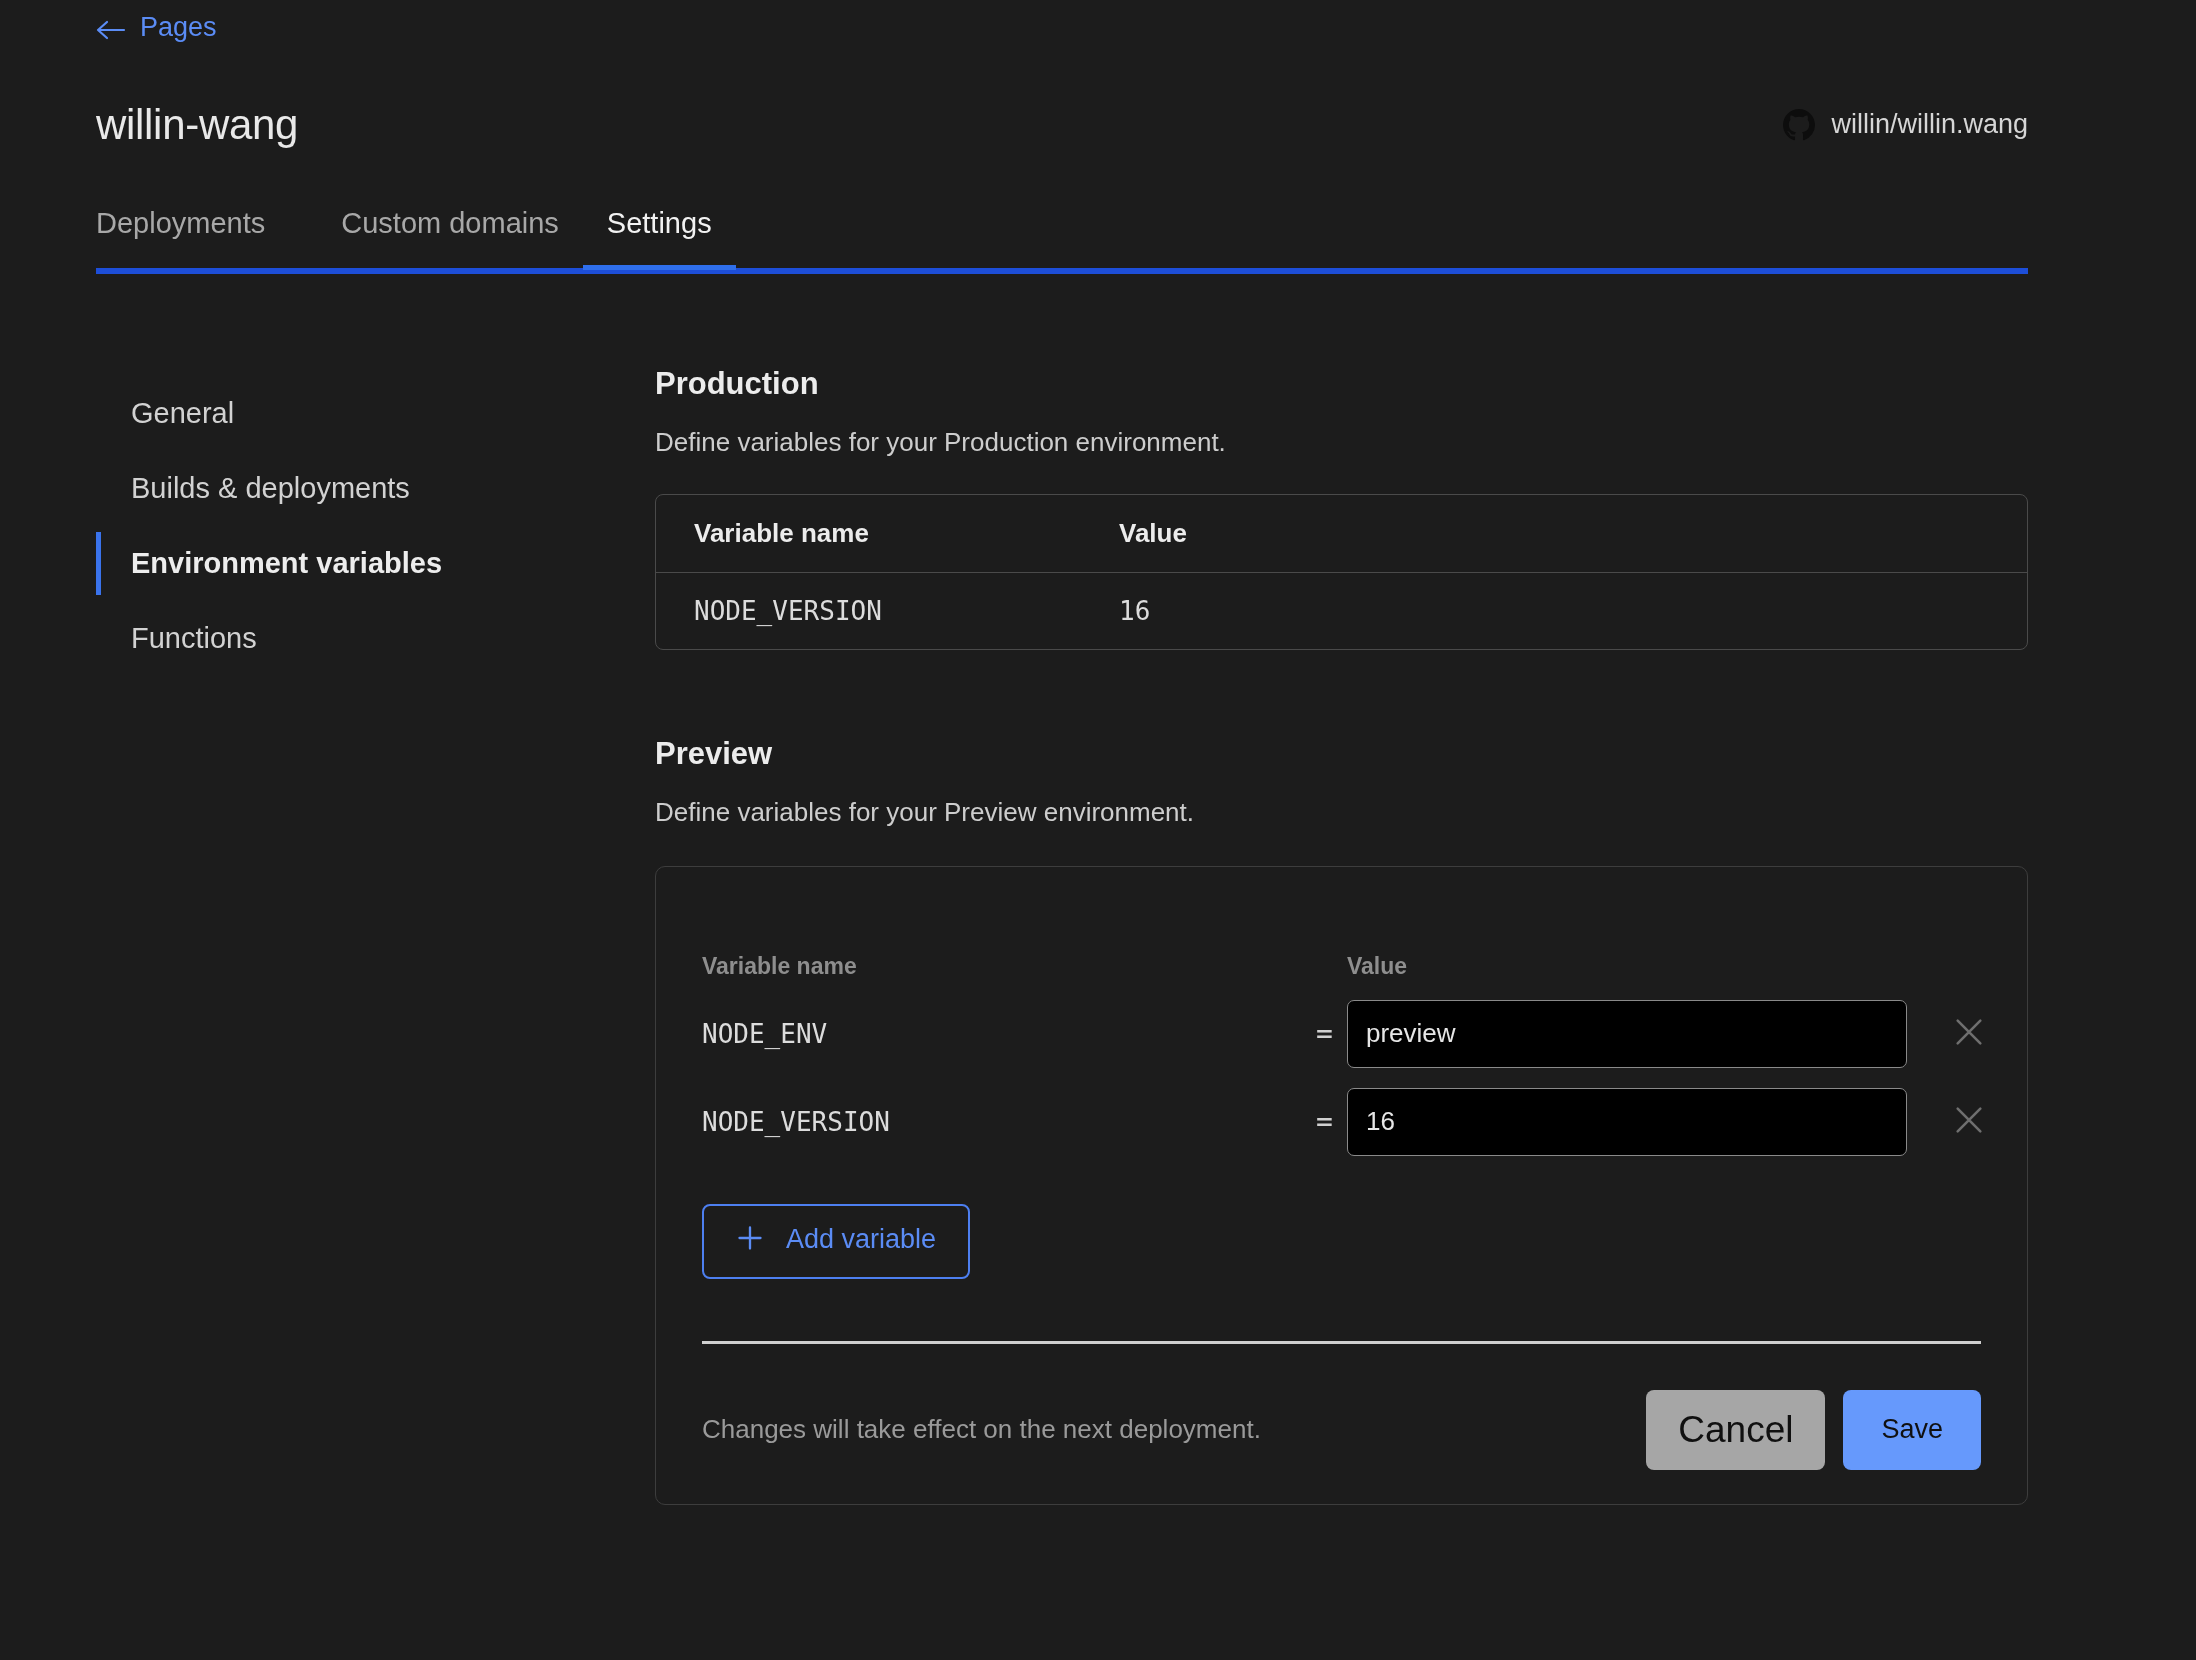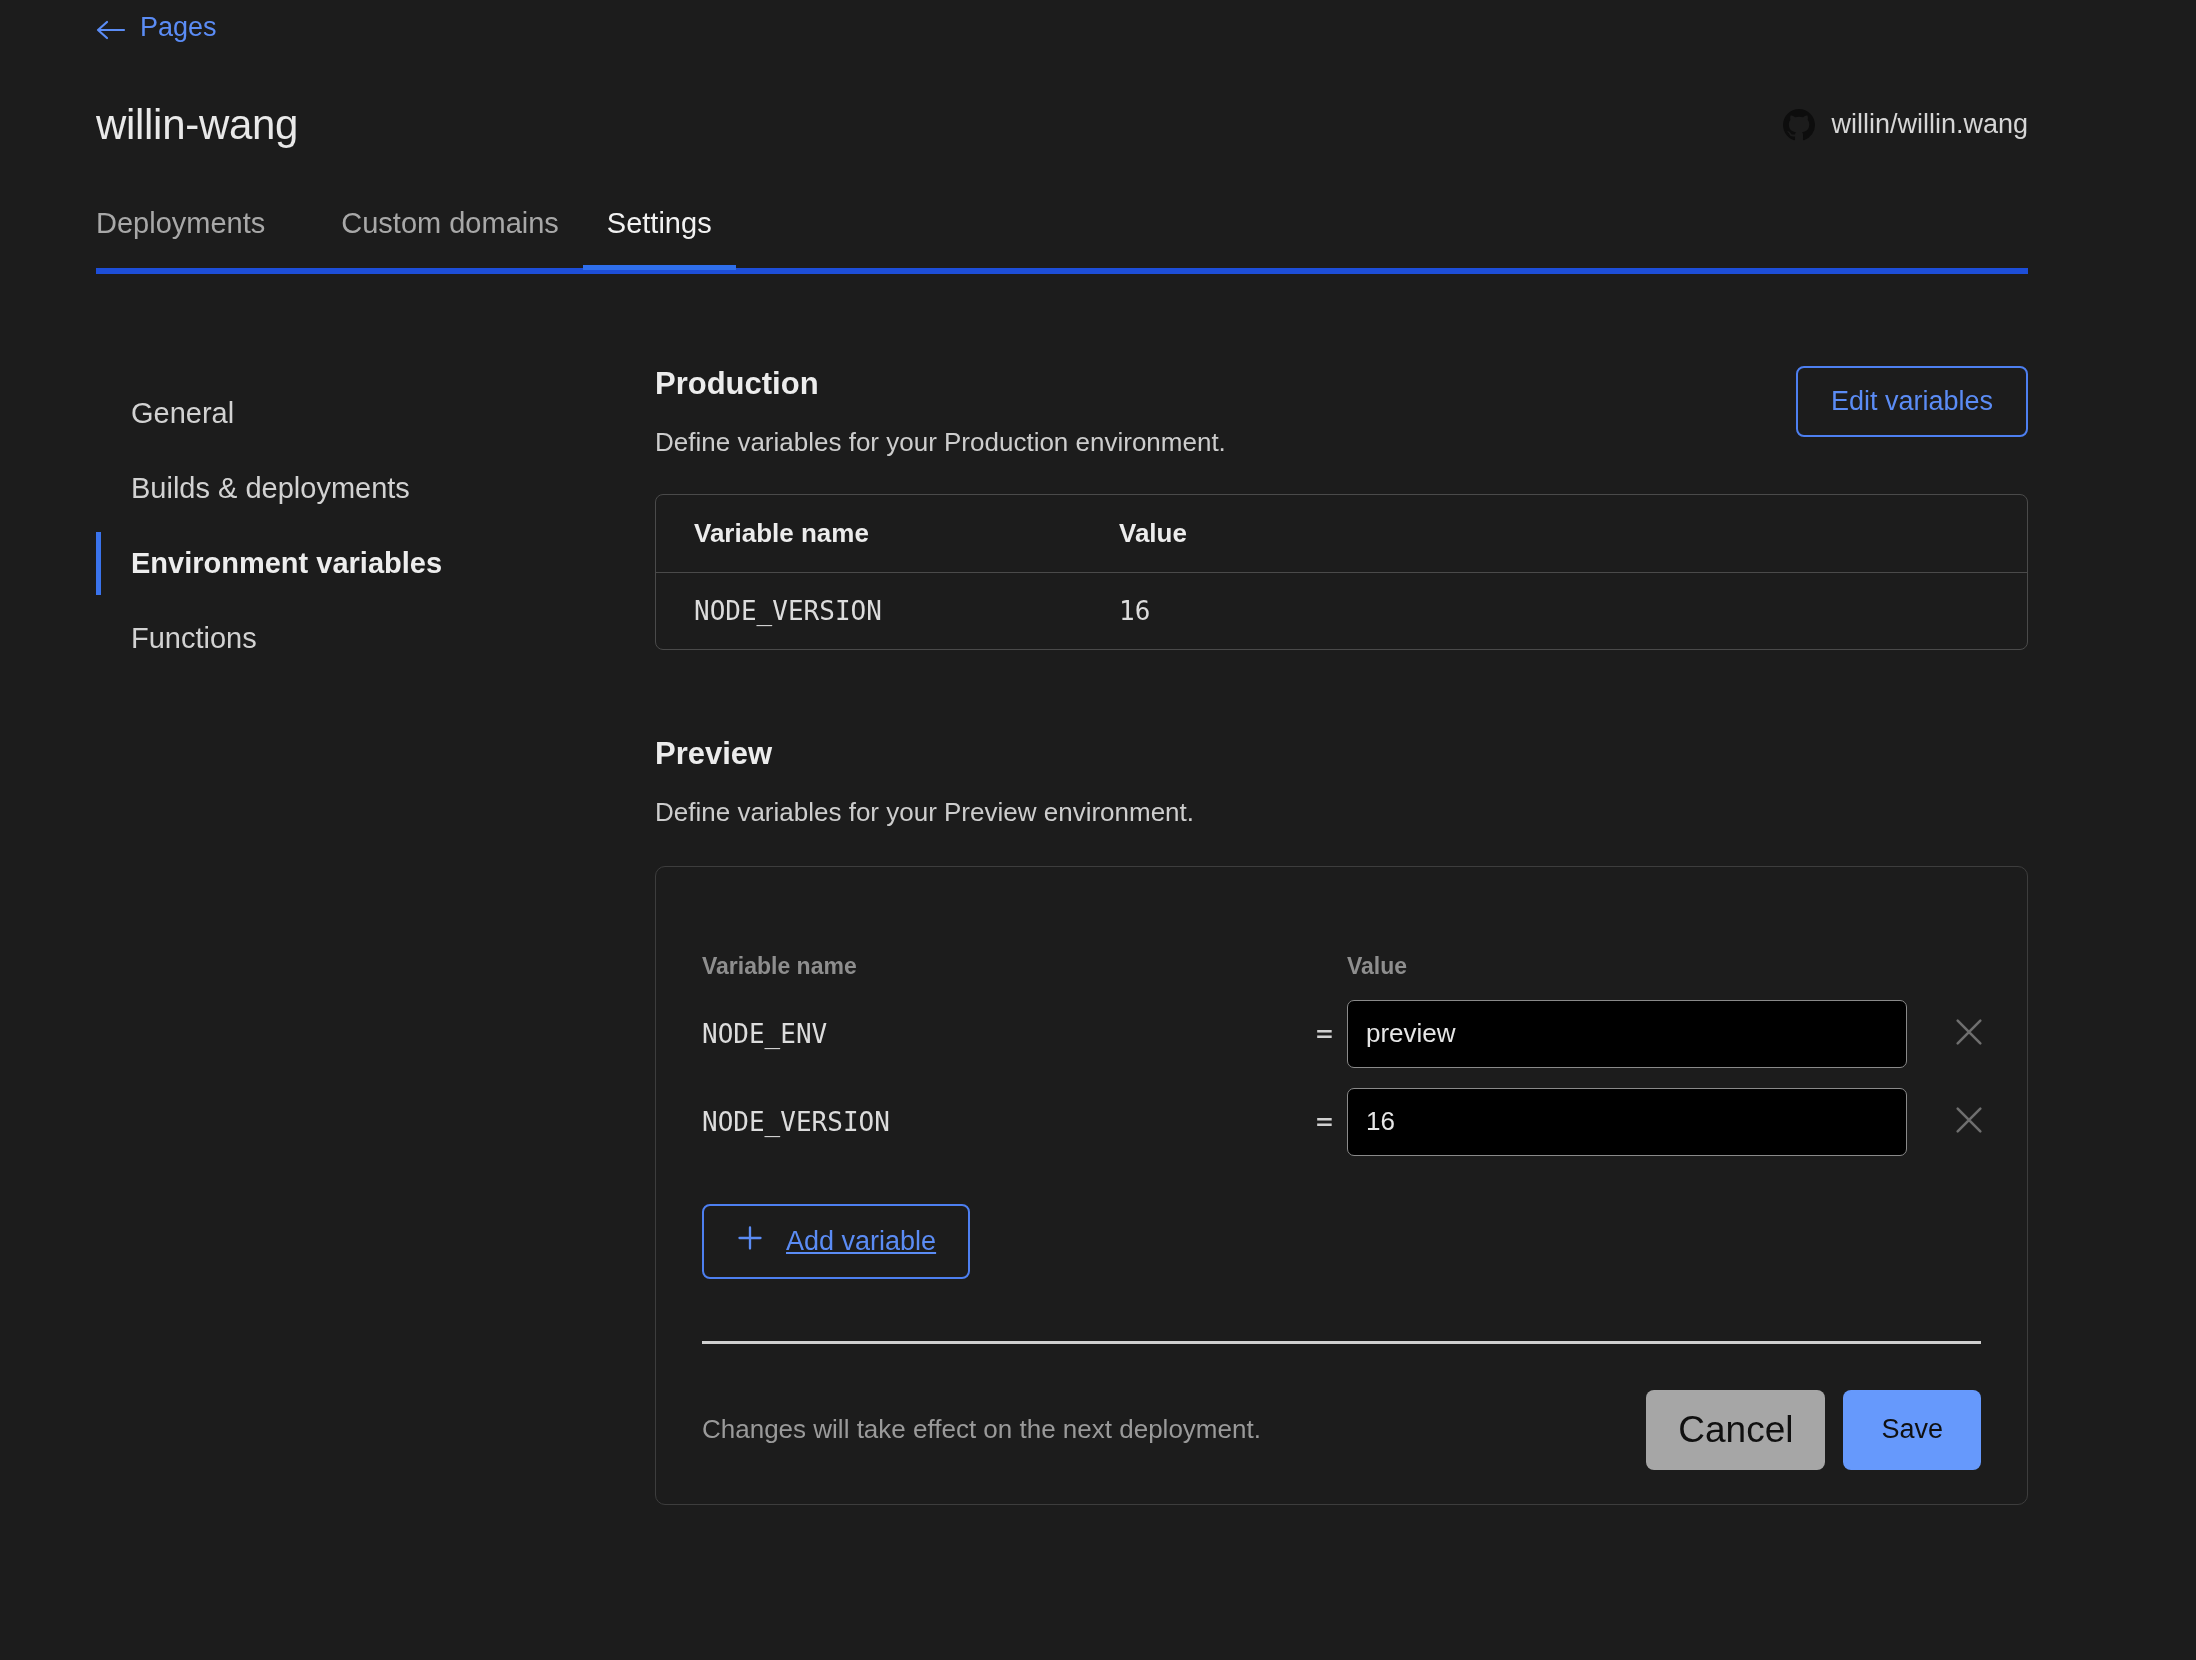--- a/index.html
+++ b/index.html
@@ -221,32 +221,30 @@
   .del-btn {
     width: 40px; height: 40px;
     margin-left: 42px;
     background: none; border: none;
     cursor: pointer;
     display: flex; align-items: center; justify-content: center;
   }
 
   .btn-add {
     display: inline-flex;
-    align-items: center;
     gap: 22px;
     margin: 48px 0 0 8px;
     border: 2px solid #4d7ff0;
     border-radius: 8px;
     background: transparent;
     color: #5b8cf5;
     font-size: 27px;
     font-family: inherit;
     padding: 18px 32px;
     cursor: pointer;
-    text-decoration: underline;
   }
 
   .panel-divider {
     height: 3px;
     background: #cfcfcf;
     margin: 62px 8px 0 8px;
   }
 
   .panel-footer {
     display: flex;
@@ -319,21 +317,20 @@
     </nav>
 
     <main class="content">
 
       <section>
         <div class="section-head">
           <div>
             <h2 class="section-title">Production</h2>
             <p class="section-desc">Define variables for your Production environment.</p>
           </div>
-          <button class="btn-outline">Edit variables</button>
         </div>
 
         <div class="var-table">
           <div class="var-row head">
             <div class="cell-name th">Variable name</div>
             <div class="cell-value th">Value</div>
           </div>
           <div class="var-row data">
             <div class="cell-name td-mono">NODE_VERSION</div>
             <div class="cell-value td-mono">16</div>

